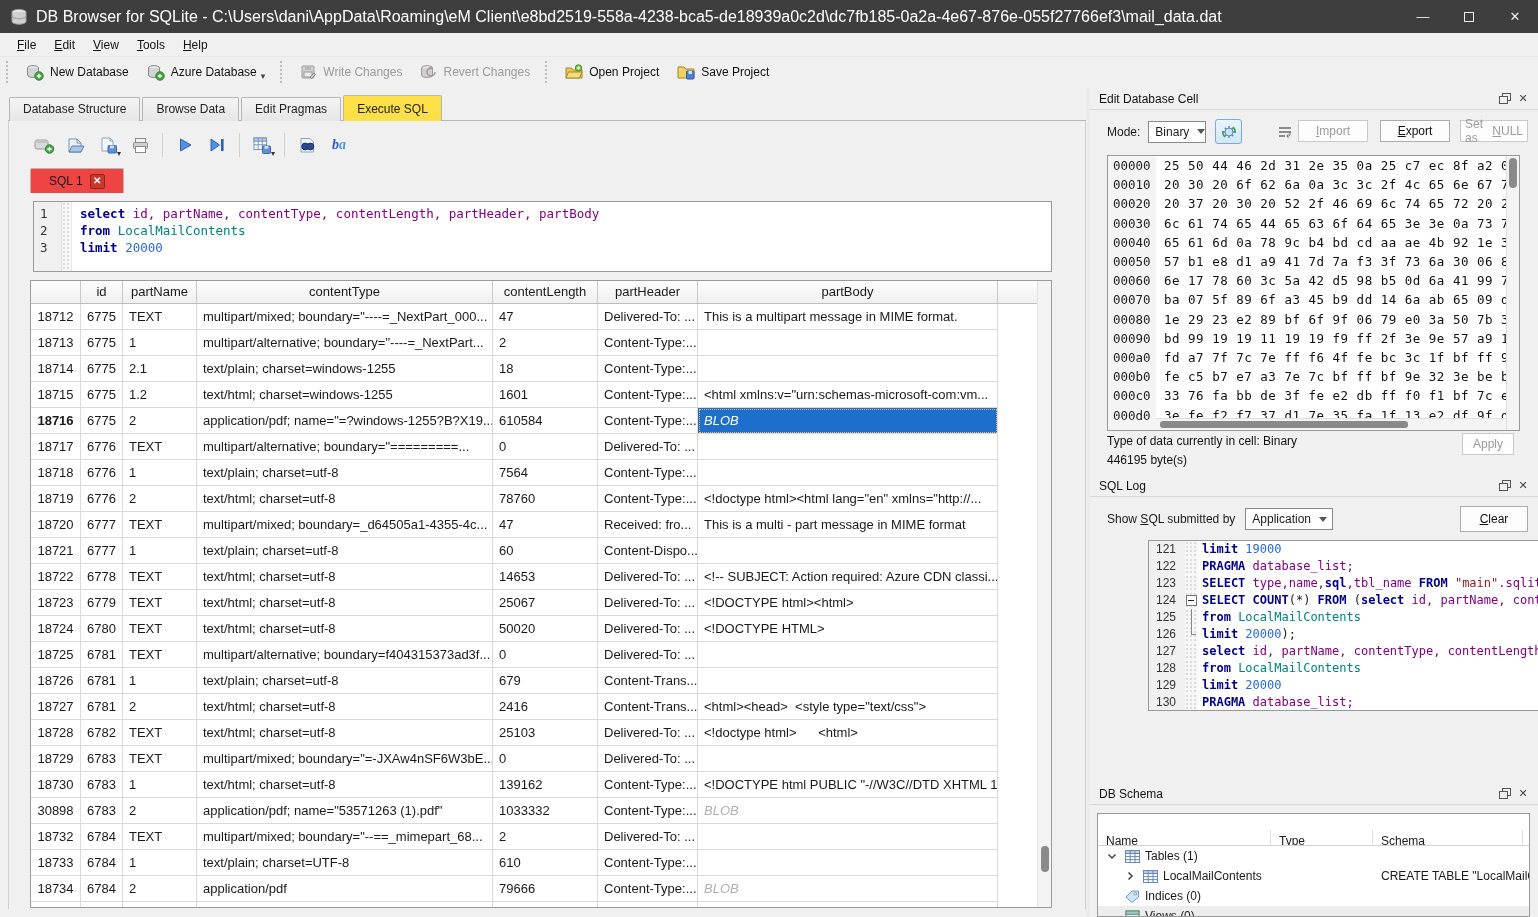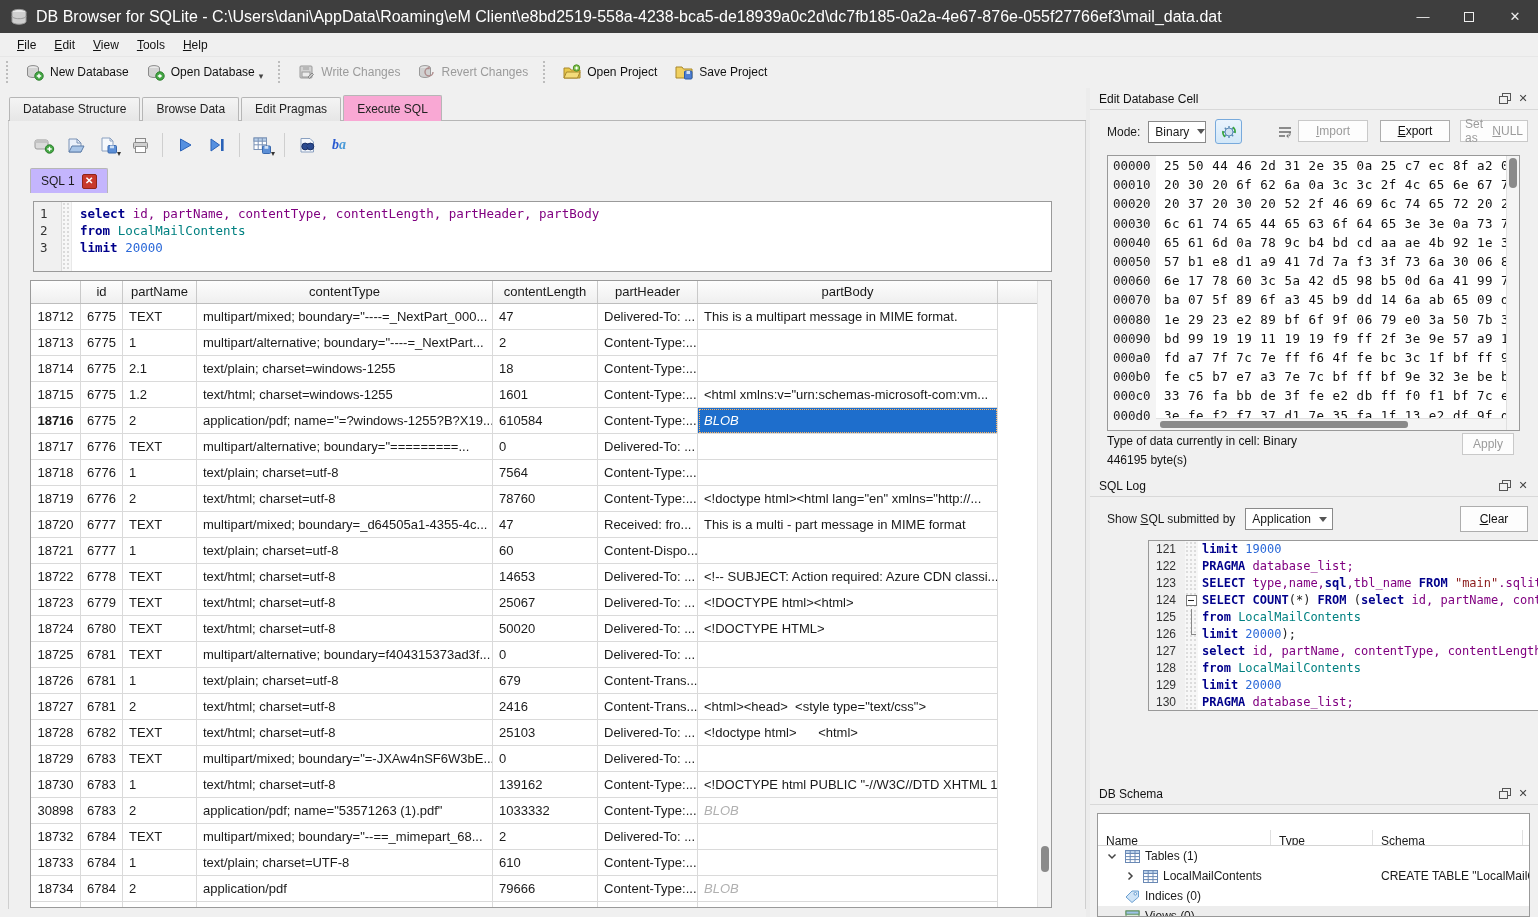--- a/index.html
+++ b/index.html
@@ -23,34 +23,34 @@
   
   .toolbar { position:absolute; left:0; top:57px; width:1538px; height:30px; background:#f0f0f0; display:flex; align-items:center; }
   .tb-handle { width:5px; height:22px; border-left:2px dotted #bdbdbd; margin:0 6px 0 6px; }
   .tb-btn { display:flex; align-items:center; gap:6px; padding:3px 9px; color:#111; white-space:nowrap; }
   .tb-btn.disabled { color:#9b9b9b; }
   .tb-caret { font-size:9px; color:#444; margin-left:-2px; align-self:flex-end; }
 
   
   .main-tabs { position:absolute; left:9px; top:97px; height:24px; display:flex; z-index:3; }
   .mtab { padding:4px 13px 0 13px; height:24px; background:linear-gradient(#f4f4f4,#e6e6e6); border:1px solid #b6b6b6; border-bottom:none; margin-right:2px; border-radius:2px 2px 0 0; color:#222; }
-  .mtab.active { background:#f9a8d4; height:26px; margin-top:-2px; padding-top:6px; position:relative; z-index:4; }
+  .mtab.active { background:#fde047; height:26px; margin-top:-2px; padding-top:6px; position:relative; z-index:4; }
   .frame-top { position:absolute; left:8px; top:120px; width:1078px; height:1px; background:#b6b6b6; z-index:2; }
   .frame-left { position:absolute; left:8px; top:120px; width:1px; height:789px; background:#cfcfcf; }
   .frame-right { position:absolute; left:1085px; top:120px; width:1px; height:789px; background:#cfcfcf; }
 
   
   .sql-toolbar { position:absolute; left:30px; top:131px; height:28px; display:flex; align-items:center; gap:4px; }
   .sqltb-btn { width:28px; height:26px; display:flex; align-items:center; justify-content:center; position:relative; }
   .sqltb-sep { width:1px; height:24px; background:#cfcfcf; margin:0 4px; }
   .sqltb-caret { position:absolute; right:1px; bottom:0; font-size:8px; color:#333; }
 
   
   .sqltab-bar { position:absolute; left:30px; top:168px; display:flex; z-index:2; }
-  .sqltab { display:flex; align-items:center; gap:7px; padding:4px 10px; height:25px; background:#c4b5fd; border:1px solid #b6b6b6; border-bottom:none; border-radius:2px 2px 0 0; }
+  .sqltab { display:flex; align-items:center; gap:7px; padding:4px 18px; height:25px; background:#ef4444; border:1px solid #b6b6b6; border-bottom:none; border-radius:2px 2px 0 0; }
   .sqlclose { width:15px; height:15px; background:#c8392b; border:1px solid #8f2518; border-radius:2px; color:#fff; font-size:10px; font-weight:bold; display:flex; align-items:center; justify-content:center; line-height:1; }
 
   
   .editor { position:absolute; left:33px; top:201px; width:1019px; height:71px; border:1px solid #9a9a9a; background:#fff; display:flex; overflow:hidden; font-family:"DejaVu Sans Mono",monospace; font-size:12.5px; line-height:17px; }
   .ed-gutter { width:28px; background:#f0f0f0; border-right:1px solid #dcdcdc; color:#333; padding:3px 0 0 6px; }
   .ed-fold { width:10px; background:#f7f7f7 radial-gradient(#dadada 1px, transparent 1px); background-size:4px 4px; border-right:1px solid #e8e8e8; }
   .ed-code { flex:1; padding:3px 0 0 8px; white-space:pre; }
   .tk-kw { color:#00008b; font-weight:bold; }
   .tk-id { color:#800080; }
   .tk-tbl { color:#008080; }
@@ -173,21 +173,21 @@
       </span>
       <span class="tb-btn">
         <span style="display:flex">
           <svg width="18" height="17">
             <ellipse cx="7" cy="4" rx="5.5" ry="2.4" fill="#e9e9e9" stroke="#8a8a8a"></ellipse>
             <path d="M1.5 4 v7 c0 1.4 2.5 2.5 5.5 2.5 s5.5 -1.1 5.5 -2.5 v-7" fill="#d3d3d3" stroke="#8a8a8a"></path>
             <circle cx="13" cy="12" r="4.2" fill="#45a845" stroke="#2c7d2c"></circle>
             <path d="M10.8 12 h3 M12.4 10.4 l1.8 1.6 -1.8 1.6" stroke="#fff" stroke-width="1.3" fill="none"></path>
           </svg>
         </span>
-        <span>Open Database</span>
+        <span>Azure Database</span>
         <span class="tb-caret">▾</span>
       </span>
       <span class="tb-handle"></span>
       <span class="tb-btn disabled">
         <span style="display:flex">
           <svg width="17" height="16">
             <rect x="2" y="2" width="12" height="12" rx="1" fill="#d2d2d2" stroke="#9a9a9a"></rect>
             <rect x="5" y="2" width="6" height="4" fill="#b8b8b8"></rect>
             <rect x="4" y="8" width="8" height="5" fill="#ececec" stroke="#9a9a9a"></rect>
             <path d="M10 13 l4 -4 1.5 1.5 -4 4 z" fill="#c9c9c9" stroke="#8a8a8a"></path>

